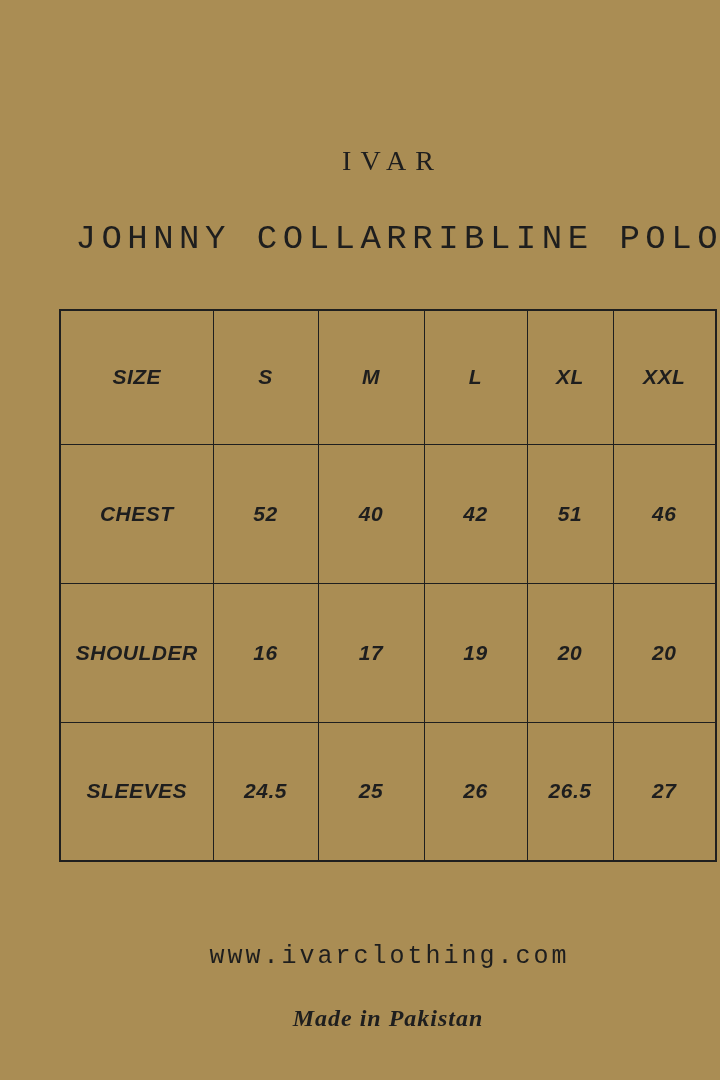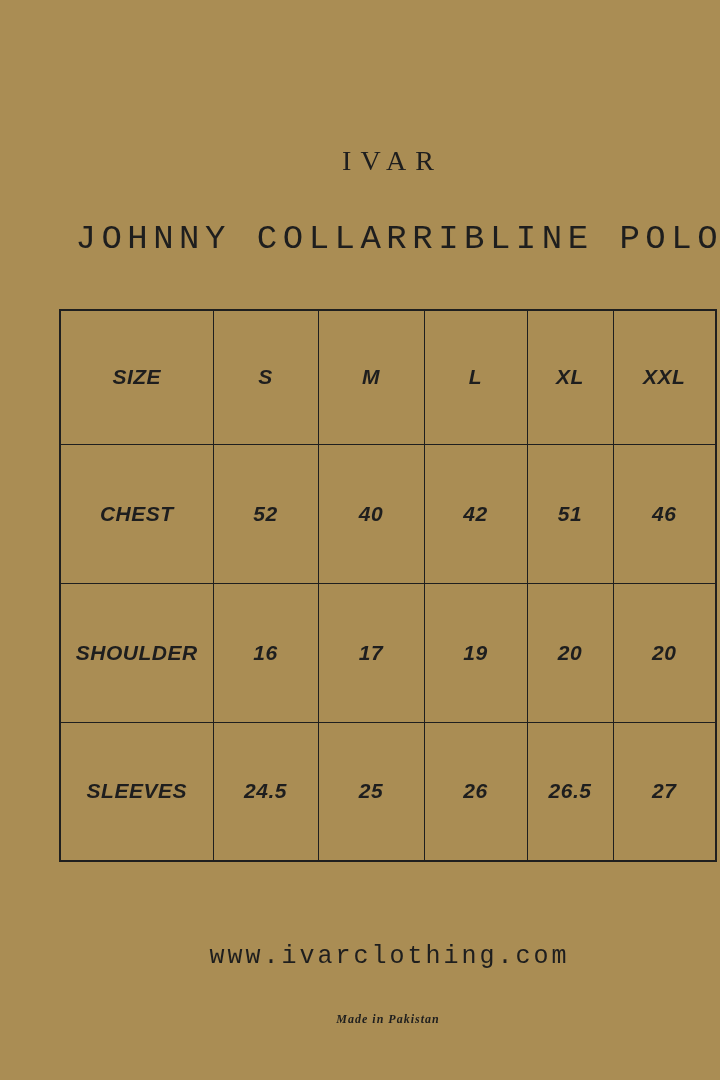--- a/index.html
+++ b/index.html
@@ -61,23 +61,23 @@
   .website{
     font-family:Liberation Mono, monospace;
     font-size:25px;
     letter-spacing:3px;
     text-indent:3px;
   }
   .origin{
     font-family:"Liberation Serif", serif;
     font-style:italic;
     font-weight:700;
-    font-size:12px;
+    font-size:24px;
     letter-spacing:1px;
-    margin-top:13px;
+    margin-top:6px;
     text-align:center;
   }
 </style>
 </head>
 <body>
 
 <div class="page">
 
   <div class="header">
     <div class="brand">IVAR</div>

